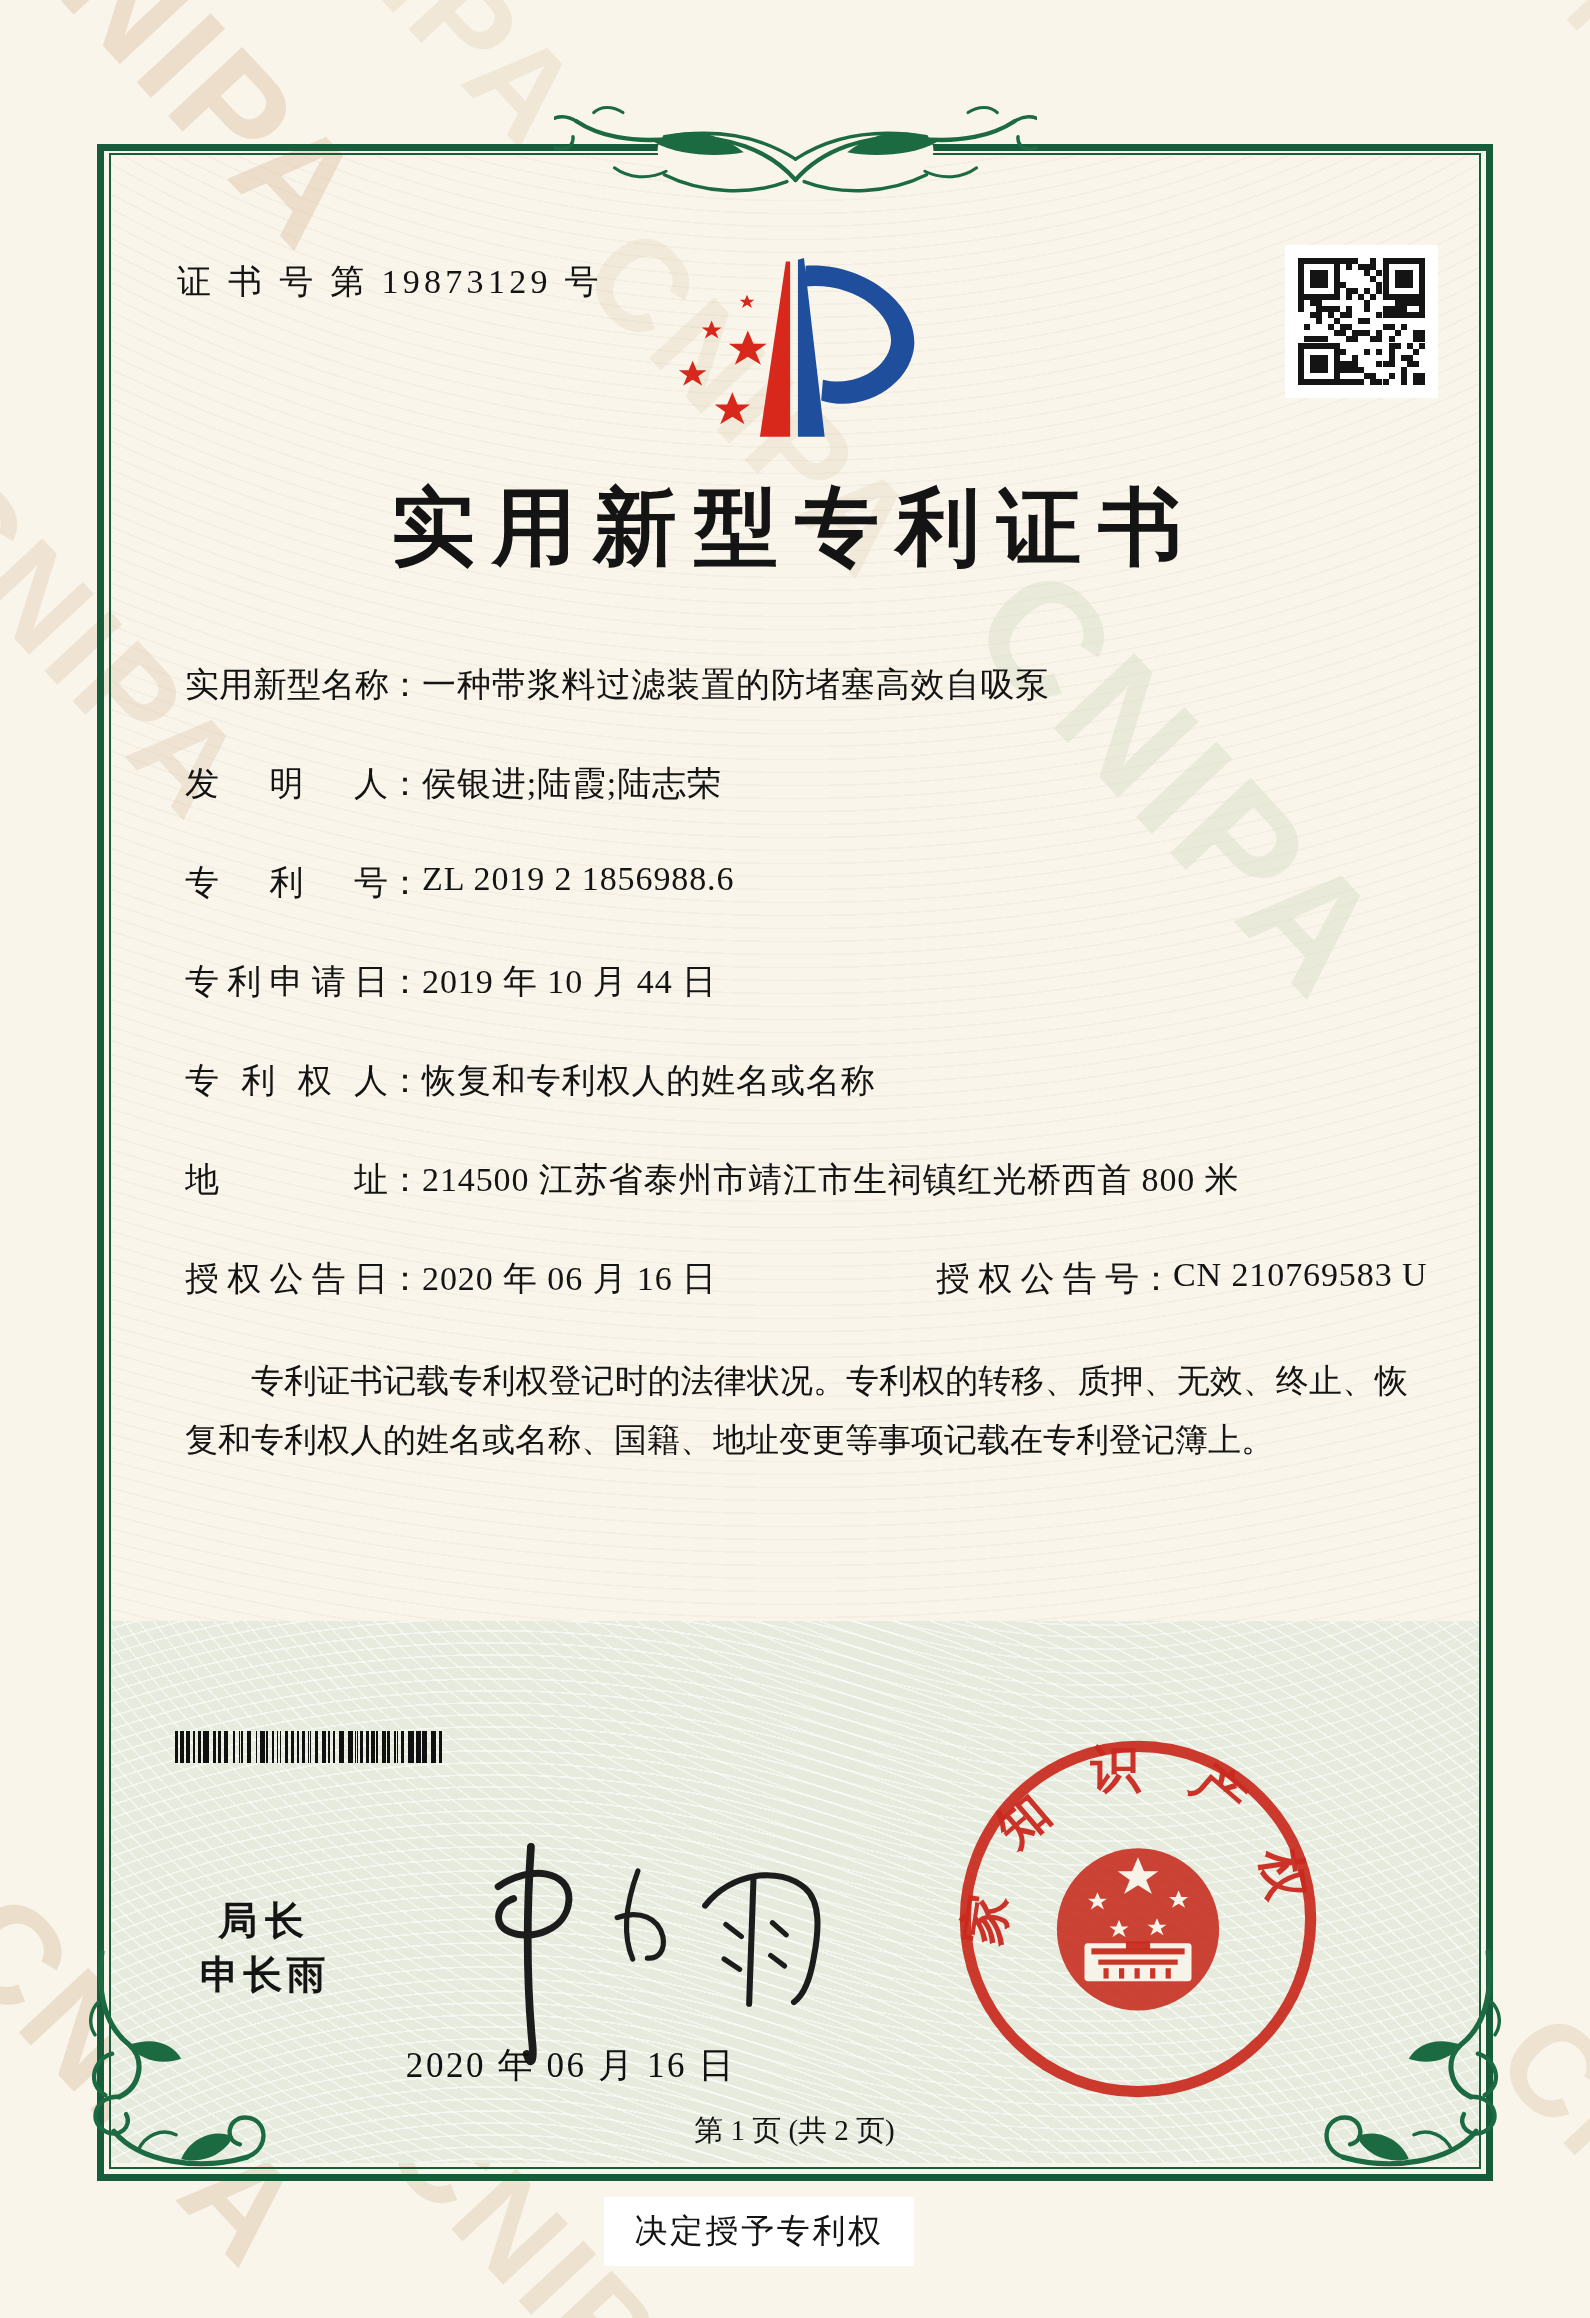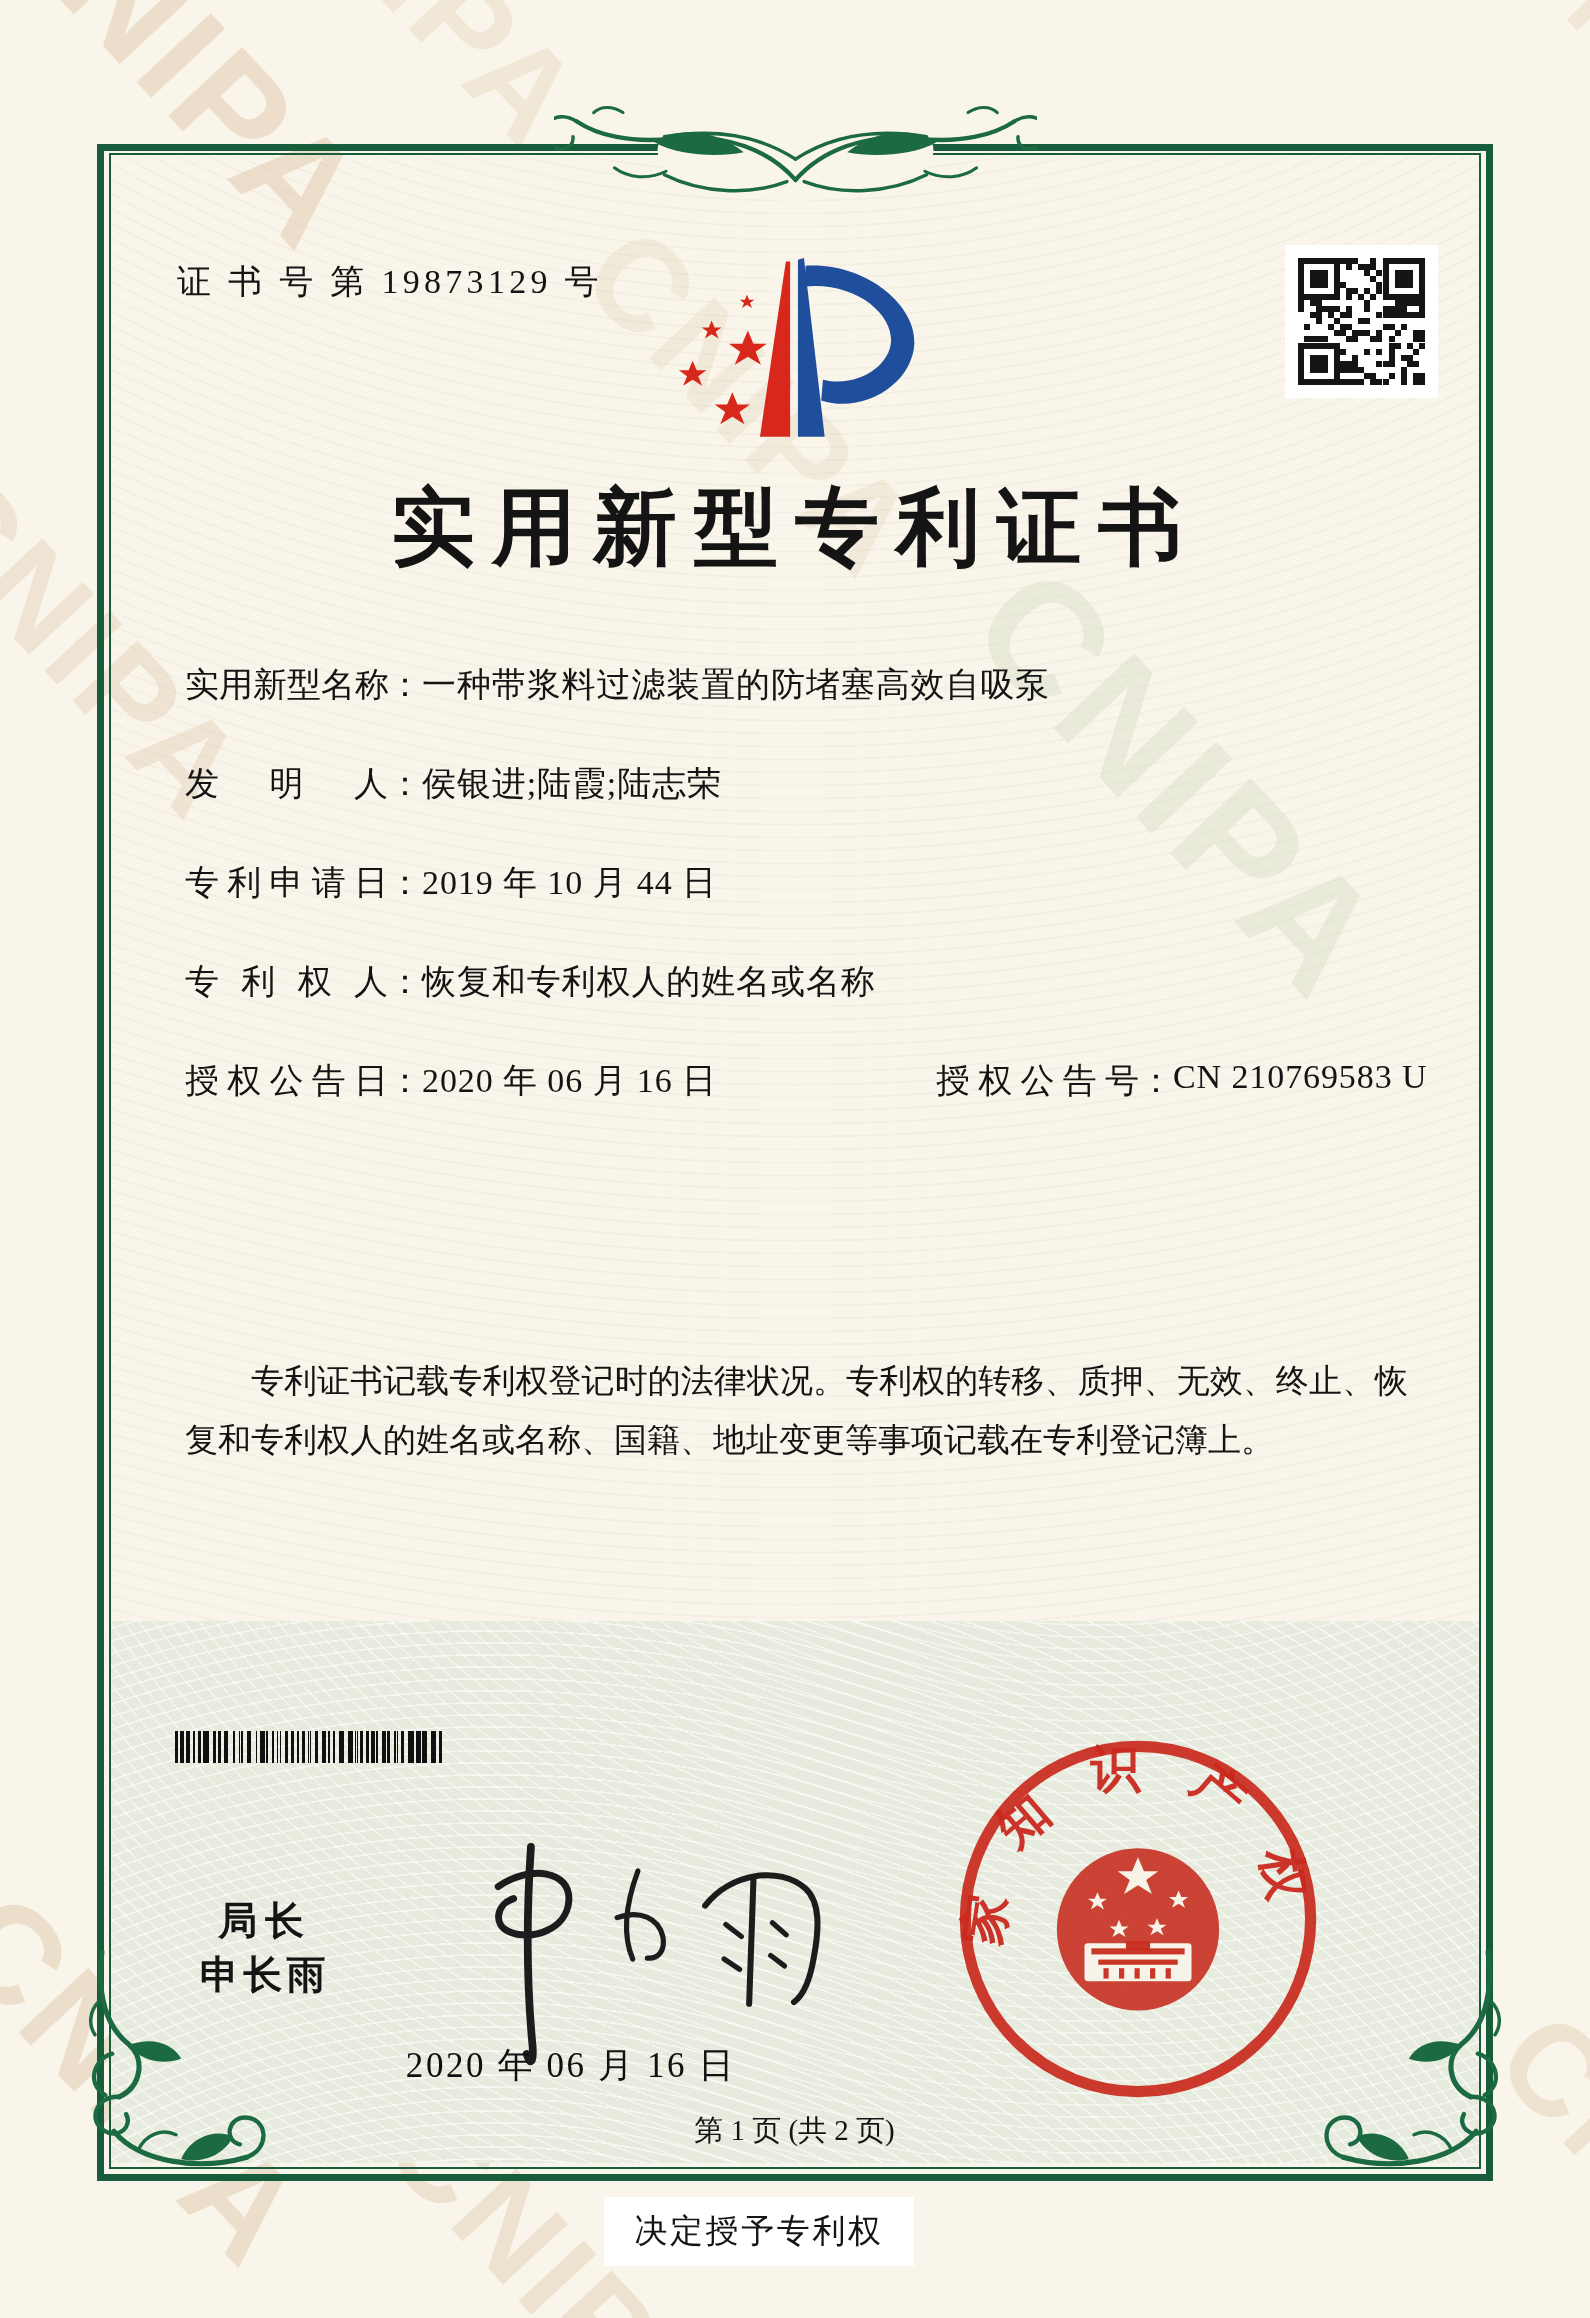--- a/index.html
+++ b/index.html
@@ -378,24 +378,30 @@
   <div class="title">实用新型专利证书</div>
 
   <div class="fields">
     <div class="frow">
       <span class="flabel">实用新型名称</span><span class="fcolon">：</span><span class="fvalue">一种带浆料过滤装置的防堵塞高效自吸泵</span>
     </div>
     <div class="frow">
       <span class="flabel">发明人</span><span class="fcolon">：</span><span class="fvalue">侯银进;陆霞;陆志荣</span>
     </div>
     <div class="frow">
+      <span class="flabel">专利号</span><span class="fcolon">：</span><span class="fvalue">ZL 2019 2 1856988.6</span>
+    </div>
+    <div class="frow">
       <span class="flabel">专利申请日</span><span class="fcolon">：</span><span class="fvalue">2019 年 10 月 44 日</span>
     </div>
     <div class="frow">
       <span class="flabel">专利权人</span><span class="fcolon">：</span><span class="fvalue">恢复和专利权人的姓名或名称</span>
+    </div>
+    <div class="frow">
+      <span class="flabel">地址</span><span class="fcolon">：</span><span class="fvalue">214500 江苏省泰州市靖江市生祠镇红光桥西首 800 米</span>
     </div>
     <div class="frow">
       <span class="flabel">授权公告日</span><span class="fcolon">：</span><span class="fvalue">2020 年 06 月 16 日</span>
       <span class="pair2">
         <span class="flabel">授权公告号</span><span class="fcolon">：</span><span class="fvalue">CN 210769583 U</span>
       </span>
     </div>
   </div>
 
   <div class="body-text">

